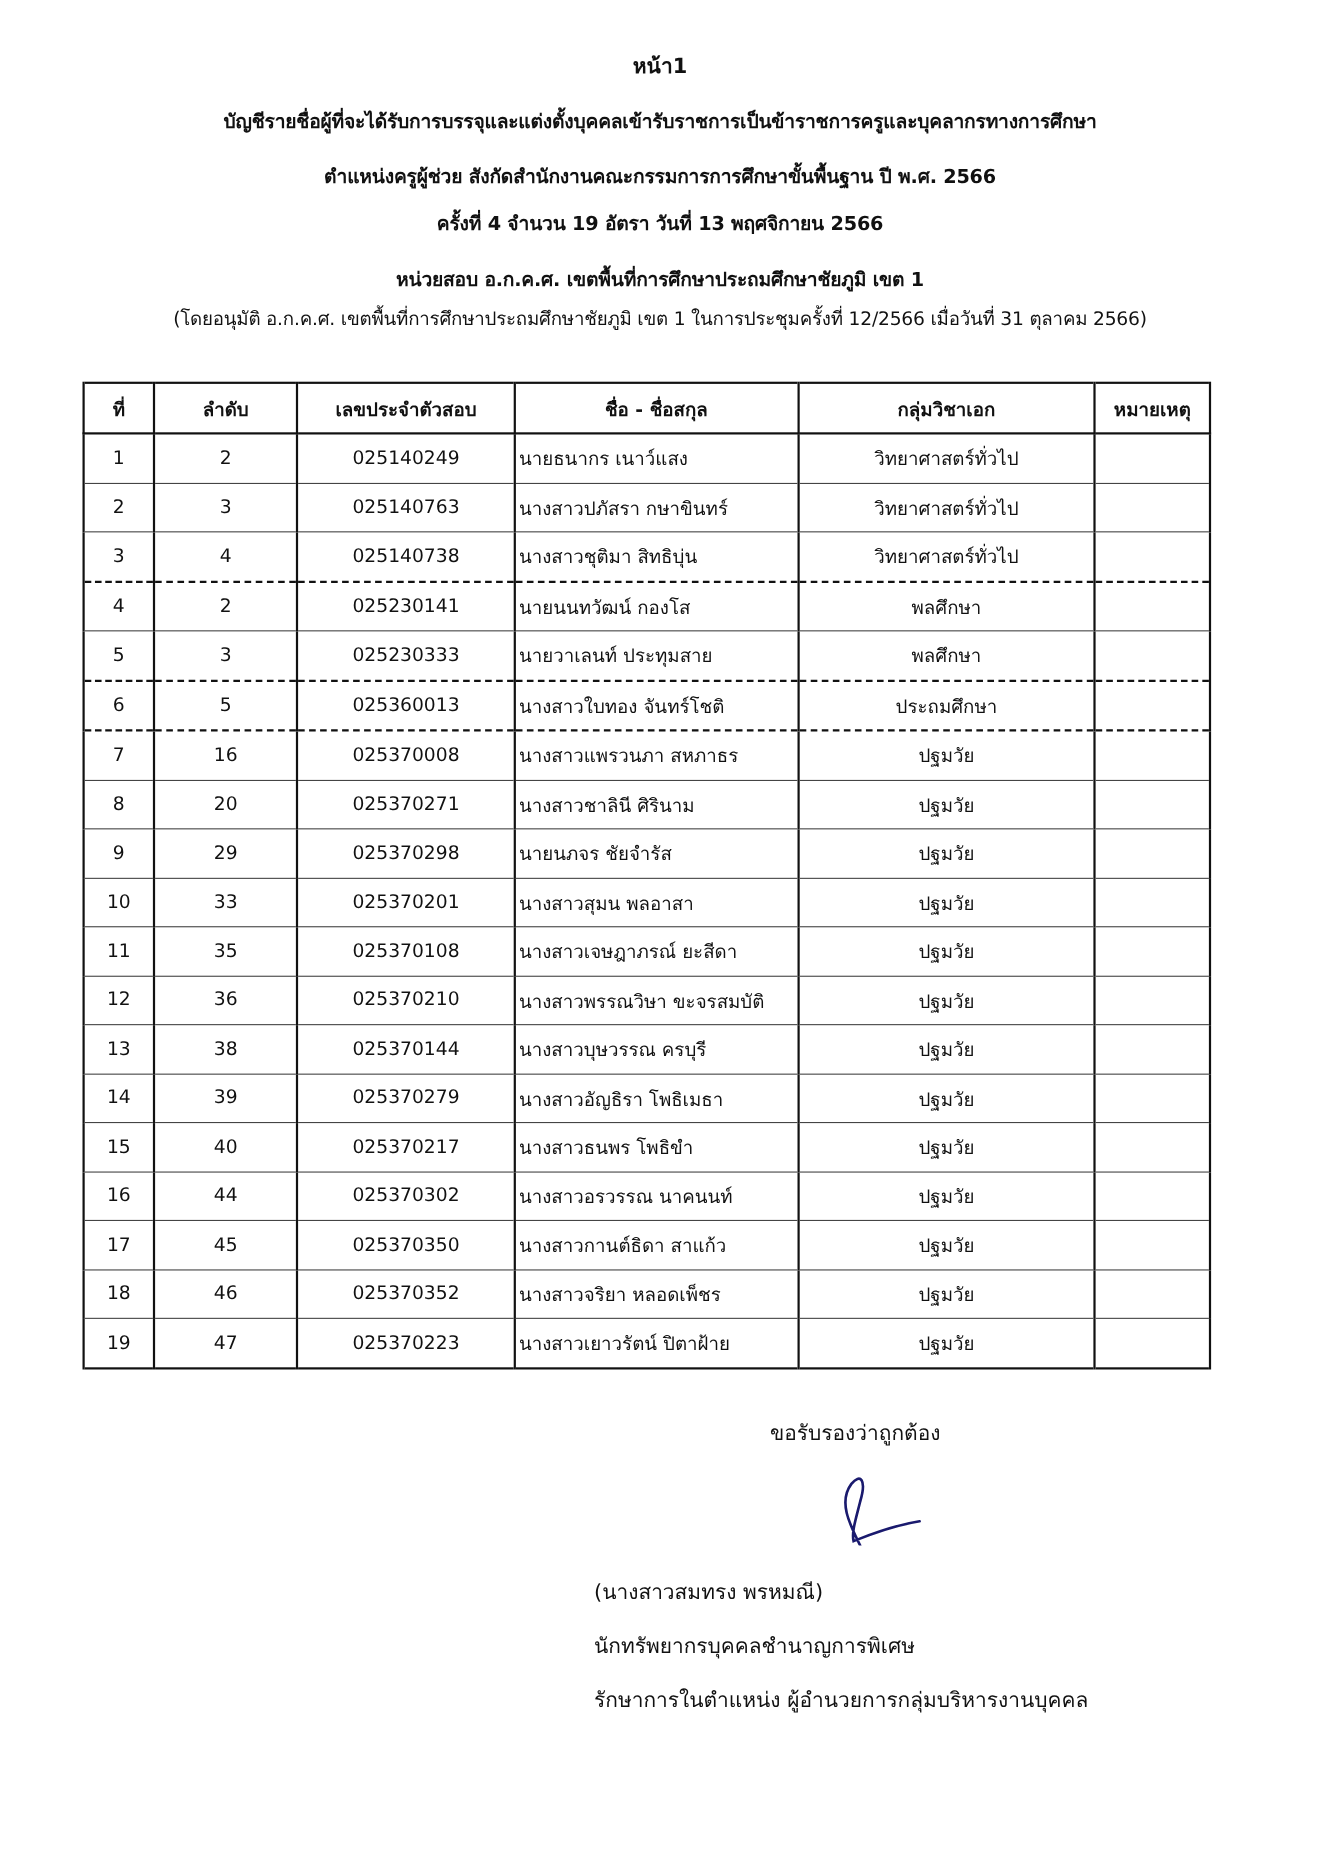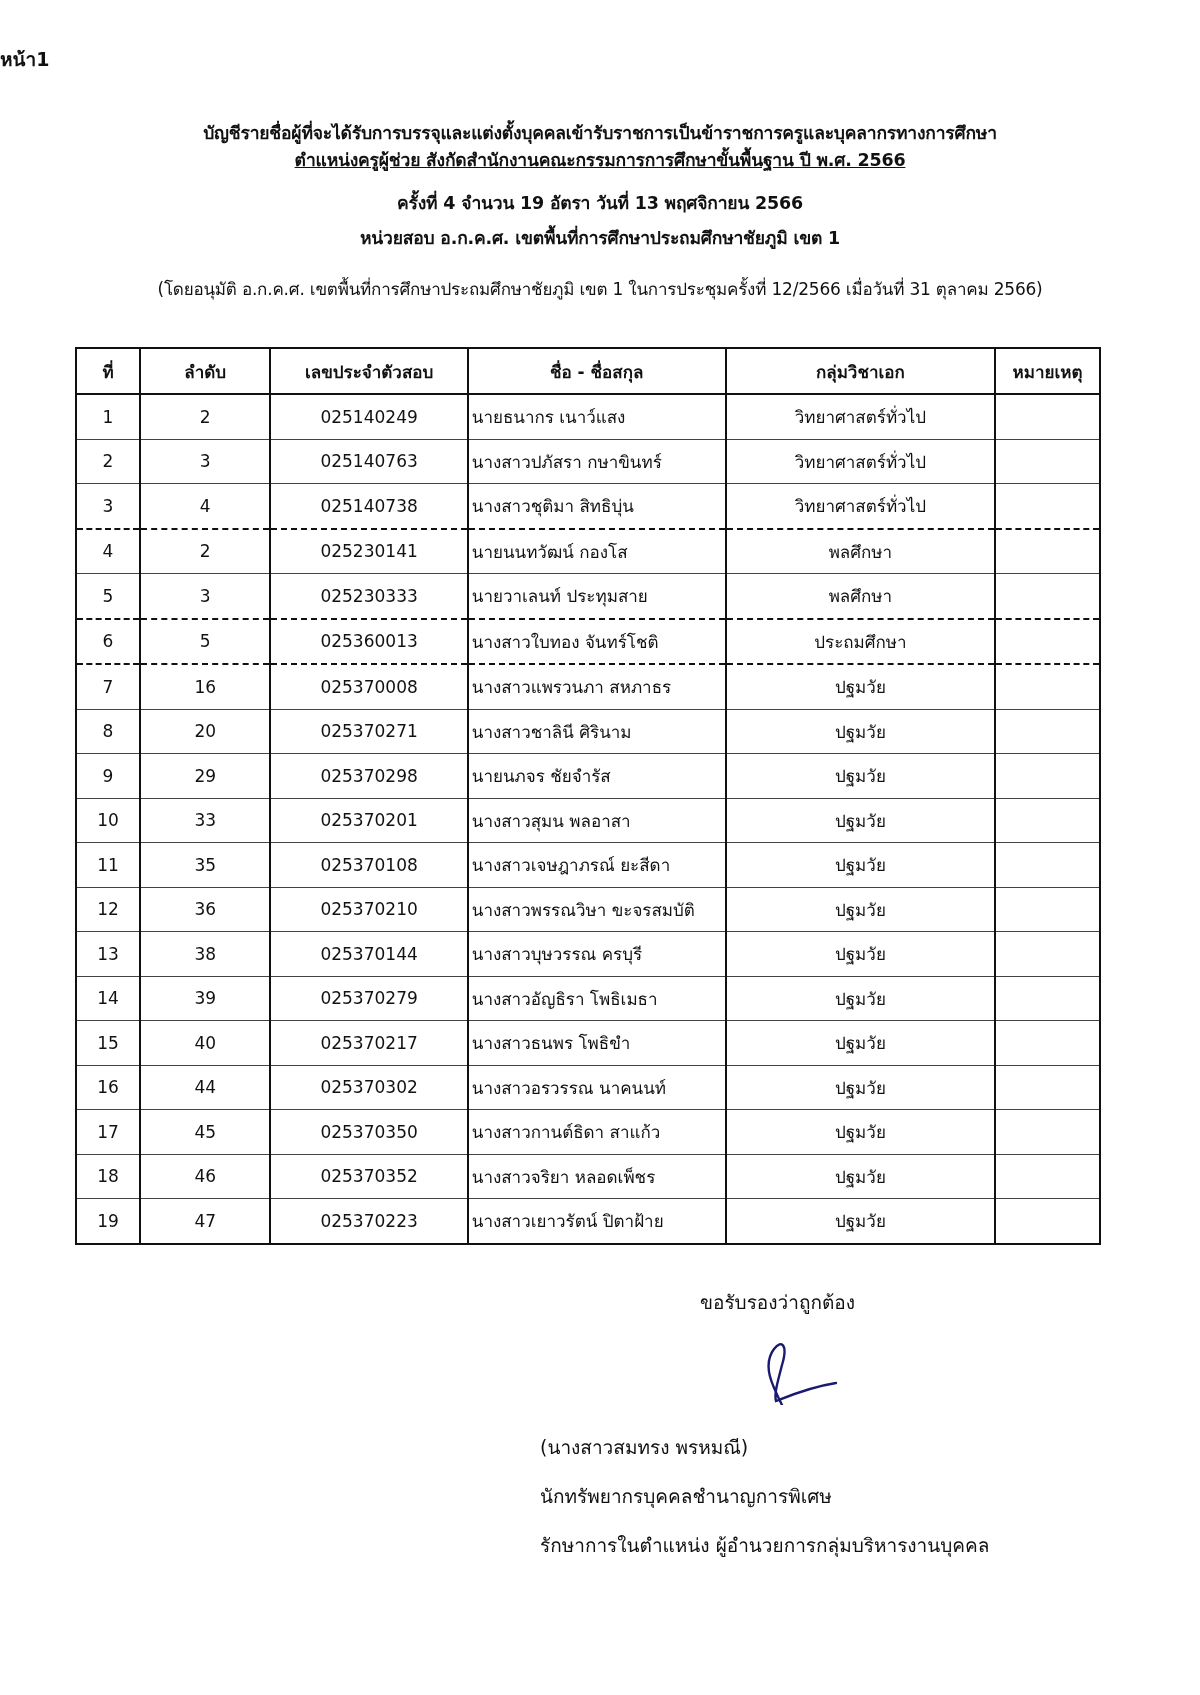--- a/index.html
+++ b/index.html
@@ -2,31 +2,31 @@
 <html><head>
 <meta charset="utf-8">
 <style>
   html, body { margin: 0; padding: 0; background: #ffffff; }
   body {
     width: 1200px; height: 1695px; position: relative; overflow: hidden;
     font-family: "DejaVu Sans", "Liberation Sans", sans-serif;
     color: #111111;
   }
   .page-number {
-    position: absolute; top: 44px; left: 0; width: 1200px; 
+    position: absolute; top: 44px; left: 0; width: 1200px; text-align: center;
     font-size: 19px; font-weight: bold;
   }
   .title-line {
     position: absolute; left: 0; width: 1200px; text-align: center;
     font-size: 17.5px; font-weight: bold; letter-spacing: -0.2px;
   }
-  .t1 { top: 119px; text-align: center; }
-  .t2 { top: 146px; text-decoration: underline; }
+  .t1 { top: 96px; text-align: center; }
+  .t2 { top: 146px; }
   .t3 { top: 189px; }
-  .t4 { top: 224px; }
+  .t4 { top: 240px; }
   .t5 { top: 275px; font-weight: normal; font-size: 17px; }
 
   table.roster {
     position: absolute; left: 75px; top: 347px; width: 1026px;
     border-collapse: collapse; border: 2.5px solid #111;
     font-size: 17px;
   }
   table.roster th, table.roster td {
     border-left: 2px solid #111; border-right: 2px solid #111;
     height: 42px; padding: 0; text-align: center; vertical-align: middle;

